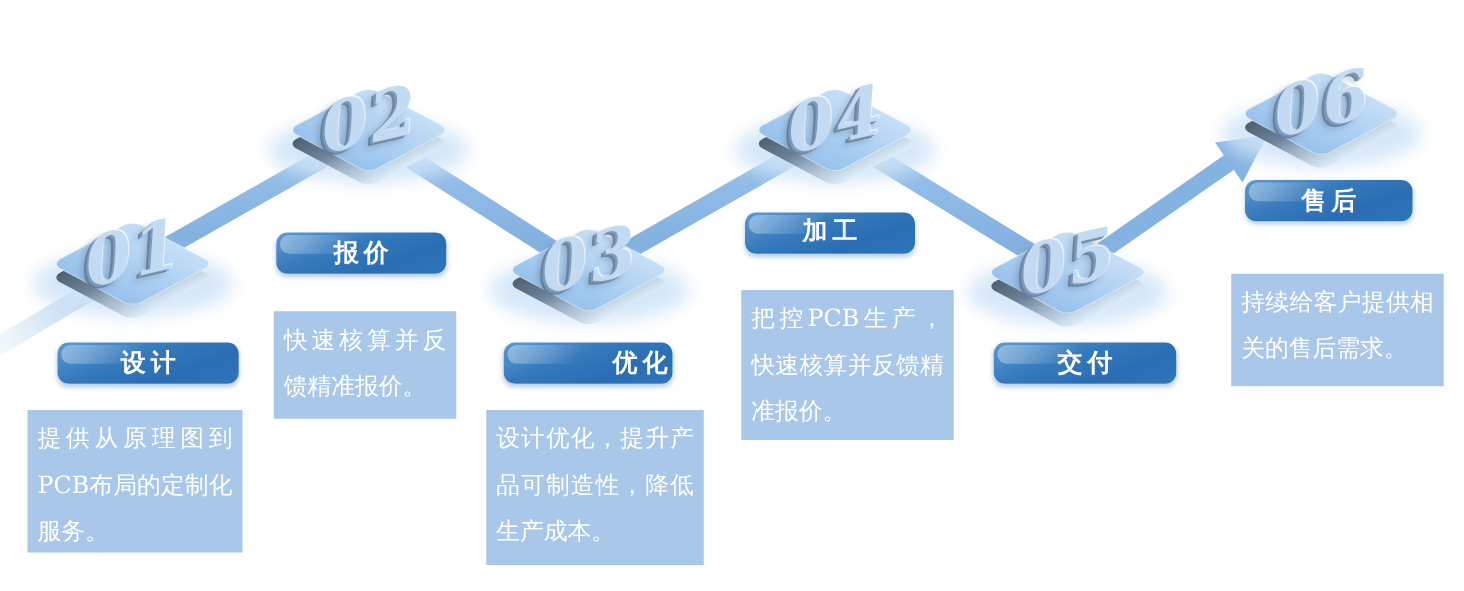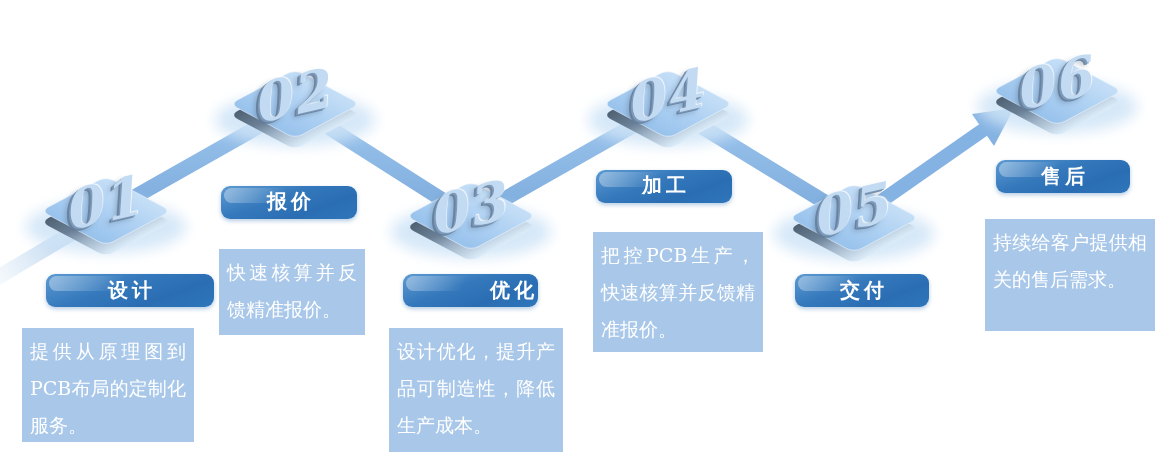--- a/index.html
+++ b/index.html
@@ -58,33 +58,33 @@
     box-sizing:border-box;
     text-align:justify;
     word-break:break-word;
   }
 
   
   #num-1{left:52px;top:170px;}  #num-2{left:241px;top:63px;}
   #num-3{left:417px;top:175px;} #num-4{left:614px;top:63px;}
   #num-5{left:800px;top:177px;} #num-6{left:1003px;top:50px;}
 
-  #label-1{left:46px;top:274px;width:168px;}
-  #label-2{left:221px;top:186px;width:136px;font-family:Liberation Mono, monospace;}
+  #label-1{left:46px;top:274px;width:145px;}
+  #label-2{left:221px;top:186px;width:136px;}
   #label-3{left:403px;top:274px;width:135px;text-align:right;}
   #label-4{left:596px;top:170px;width:136px;font-family:Liberation Mono, monospace;}
-  #label-5{left:795px;top:274px;width:134px;}
-  #label-6{left:996px;top:160px;width:134px;}
+  #label-5{left:795px;top:274px;width:146px;}
+  #label-6{left:996px;top:144px;width:134px;}
 
   #desc-1{left:22px;top:328px;width:172px;height:114px;}
   #desc-2{left:219px;top:249px;width:146px;height:86px;}
   #desc-3{left:389px;top:328px;width:174px;height:124px;}
   #desc-4{left:593px;top:232px;width:170px;height:120px;}
   #desc-5{left:781px;top:328px;width:172px;height:126px;}
-  #desc-6{left:985px;top:219px;width:170px;height:112px;}
+  #desc-6{left:985px;top:219px;width:170px;height:90px;}
 </style>
 </head>
 <body>
 
 <div id="stage">
 
   <svg id="flow-svg" width="1171" height="473" viewBox="0 0 1171 473">
     <defs>
       <linearGradient id="ribbonGrad" x1="0" y1="0" x2="0" y2="1">
         <stop offset="0" stop-color="#9ec6ee"></stop>

